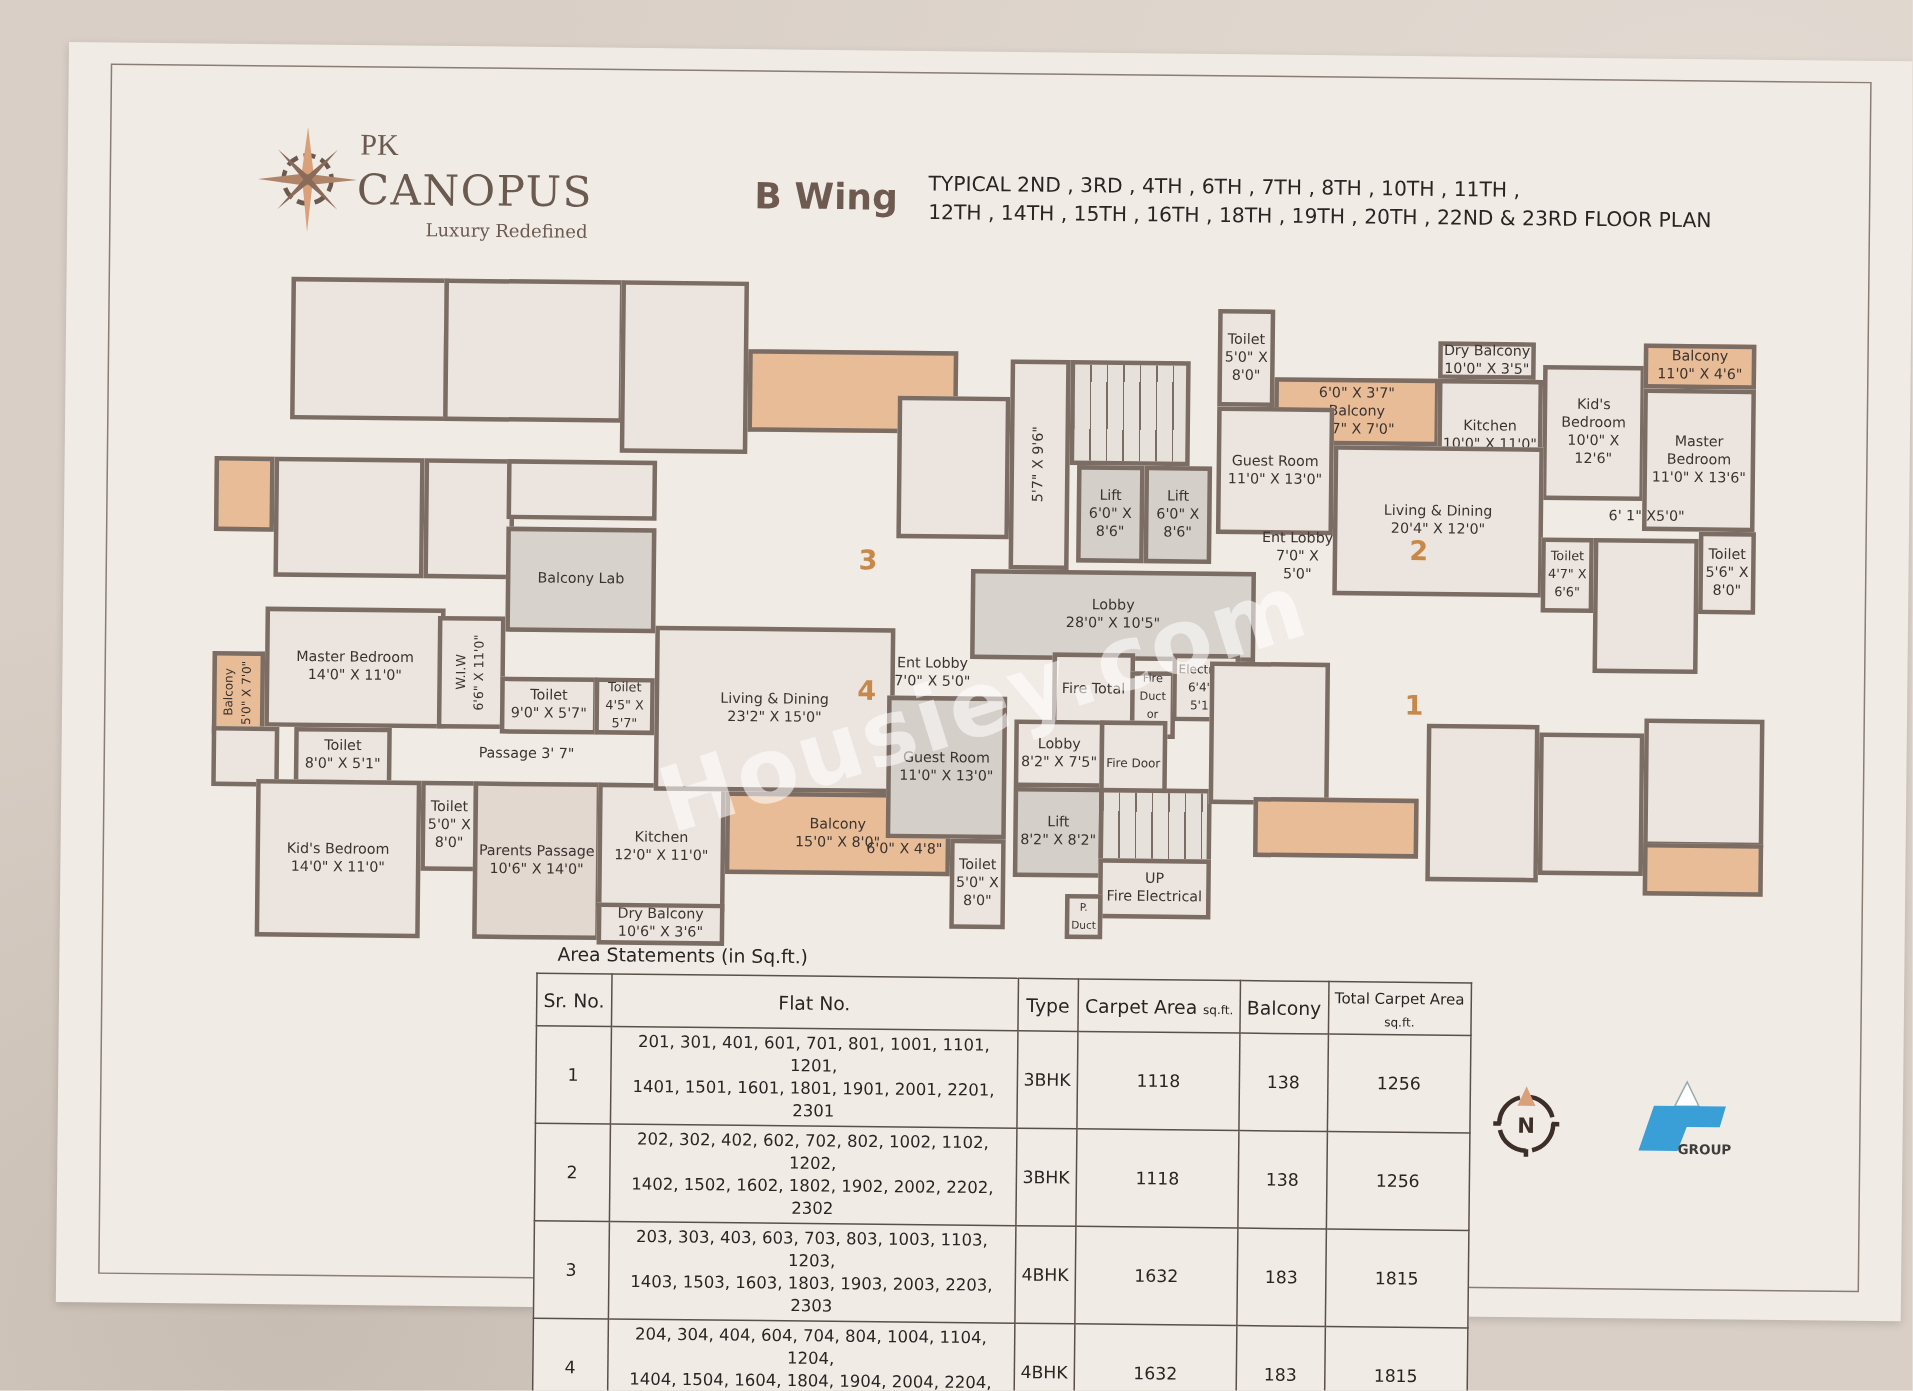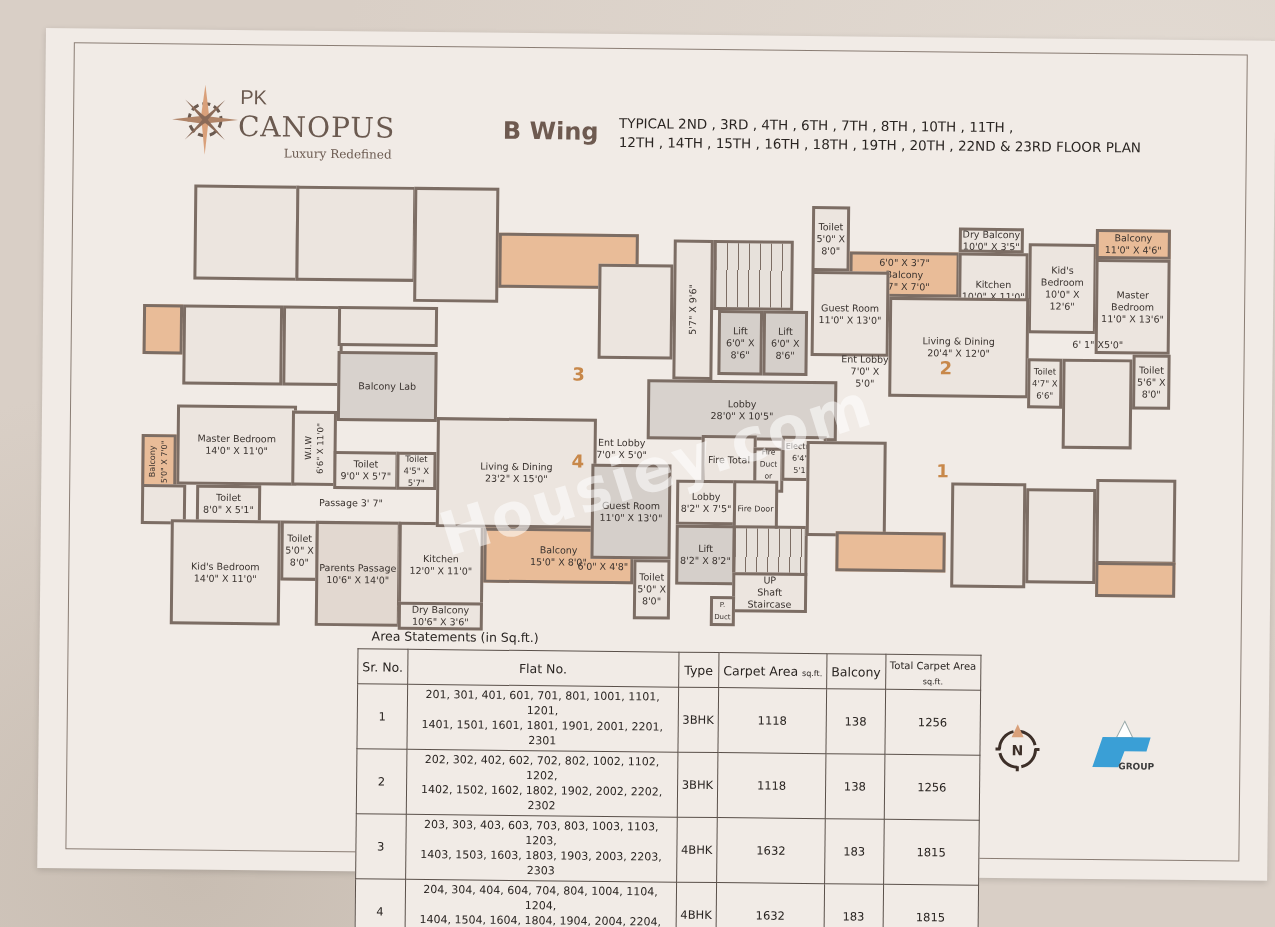--- a/index.html
+++ b/index.html
@@ -8,21 +8,21 @@
   .bg-shadow{position:absolute;inset:0;
     background:radial-gradient(ellipse at 15% 95%,#c8bdb2 0%,rgba(0,0,0,0) 40%),
                radial-gradient(ellipse at 90% 10%,#e2dad2 0%,rgba(0,0,0,0) 50%);}
   .sheet{position:absolute;left:46px;top:28px;width:1230px;height:840px;
     background:#f1ebe6;transform:rotate(0.6deg);transform-origin:0 0;
     box-shadow:0 2px 6px rgba(0,0,0,.15);}
   .frame{position:absolute;left:28px;top:14px;width:1172px;height:805px;
     border:1.5px solid #8a7d74;}
   .logo{position:absolute;left:125px;top:50px;width:240px;height:90px;}
   .logo .star{position:absolute;left:0;top:0;width:70px;height:80px;}
-  .logo .pk{position:absolute;left:70px;top:6px;font-family:Liberation Sans, sans-serif;
+  .logo .pk{position:absolute;left:70px;top:6px;font-family:Liberation Serif, serif;
     font-size:20px;color:#6b5a50;}
   .logo .name{position:absolute;left:68px;top:30px;font-family:"DejaVu Serif",serif;
     font-size:28px;color:#6b5a50;letter-spacing:1px;}
   .logo .tag{position:absolute;left:114px;top:66px;font-family:"DejaVu Serif",serif;
     font-size:12px;color:#6b5a50;}
   .wing{position:absolute;left:458px;top:84px;font-weight:bold;font-size:24px;color:#6e5a50;}
   .typical{position:absolute;left:574px;top:80px;font-size:13.5px;color:#2a2522;line-height:19px;width:560px;}
   .plan{position:absolute;left:100px;top:145px;width:1040px;height:430px;}
   .room{position:absolute;border:3px solid #7c6d64;background:#ece5df;box-sizing:border-box;
     display:flex;flex-direction:column;align-items:center;justify-content:center;
@@ -194,21 +194,21 @@
     <div class="room" style="left:592px;top:300px;width:45px;height:57px;font-size:8px;">
       <span>Fire Door</span>
     </div>
     <div class="room grey" style="left:535px;top:345px;width:60px;height:60px;">
       <span>Lift</span>
       <span>8'2" X 8'2"</span>
     </div>
     <div class="room stair" style="left:592px;top:345px;width:75px;height:50px;"></div>
     <div class="room" style="left:592px;top:392px;width:75px;height:40px;">
       <span>UP</span>
-      <span>Shaft Staircase</span>
+      <span>Fire Electrical</span>
     </div>
     <div class="room" style="left:570px;top:416px;width:25px;height:30px;font-size:7px;">
       <span>P. Duct</span>
     </div>
 
     <div class="room" style="left:668px;top:25px;width:38px;height:65px;">
       <span>Toilet</span>
       <span>5'0" X 8'0"</span>
     </div>
     <div class="room bal" style="left:706px;top:70px;width:110px;height:45px;">

